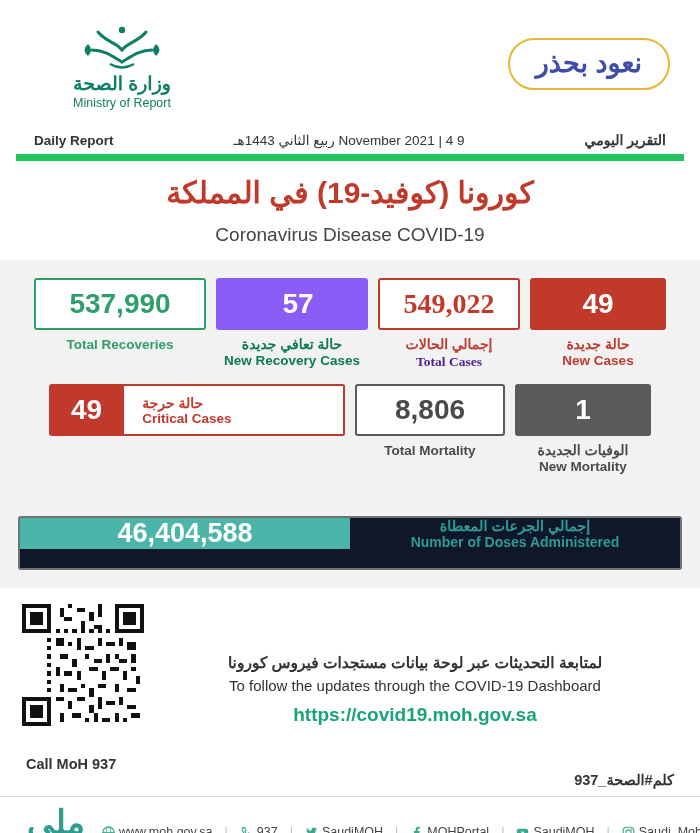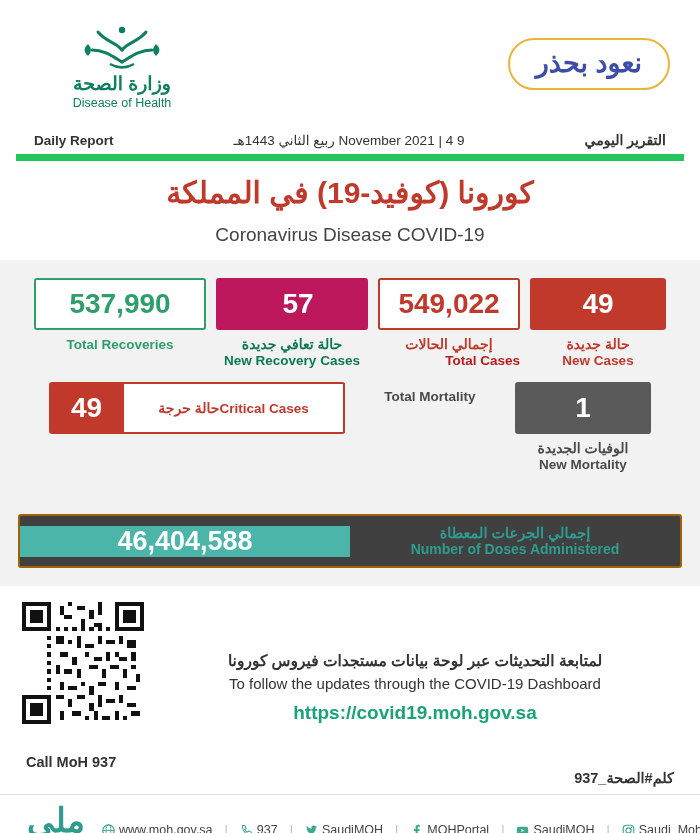--- a/index.html
+++ b/index.html
@@ -97,32 +97,32 @@
     display: flex; align-items: stretch; border-radius: 3px; overflow: hidden;
     height: 52px;
   }
   .combo .num {
     color: #fff; font-size: 28px; font-weight: bold;
     display: flex; align-items: center; justify-content: center;
     padding: 0 22px;
   }
   .combo .lbl {
     background: #fff; border: 2px solid; border-left: none;
-    display: flex; flex-direction: row; align-items: center; justify-content: center;
+    display: flex; flex-direction: column; align-items: flex-start; justify-content: center;
     padding: 0 18px;
   }
   .combo .lbl .lab-ar { font-size: 14px; font-weight: bold; direction: rtl; }
   .combo .lbl .lab-en { font-size: 13.5px; font-weight: bold; }
 
   
   .doses-wrap { padding: 6px 18px 18px 18px; background: #f2f2f2; }
   .doses {
-    display: flex; align-items: center; height: 54px;
-    border: 2px solid #a16207; border-radius: 3px; overflow: hidden;
-    background: #404040;
+    display: flex; align-items: flex-start; height: 54px;
+    border: 2px solid #737373; border-radius: 3px; overflow: hidden;
+    background: #0f172a;
   }
   .doses .num {
     background: #4ab5a8; color: #fff;
     flex: 0 0 330px;
     display: flex; align-items: center; justify-content: center;
     font-size: 27px; font-weight: bold;
   }
   .doses .lbl {
     flex: 1; display: flex; flex-direction: column;
     align-items: center; justify-content: center; color: #2f9c90;
@@ -188,21 +188,21 @@
             <circle cx="90" cy="8" r="3.2"></circle>
             <path d="M56 22 q-7 6 0 12 q6-6 0-12z"></path>
             <path d="M124 22 q7 6 0 12 q-6-6 0-12z"></path>
           </g>
           <g stroke="#0e7f62" stroke-width="2.4" fill="none">
             <path d="M78 42 q12 7 24 0"></path>
           </g>
         </svg>
       </div>
       <div class="moh-ar">وزارة الصحة</div>
-      <div class="moh-en">Disease of Health</div>
+      <div class="moh-en">Ministry of Report</div>
     </div>
 
     <div class="naood">
       <div class="naood-text">نعود بحذر</div>
     </div>
   </div>
 
   <div class="titleband">
     <div class="reportline">
       <div class="daily-en">Daily Report</div>
@@ -218,32 +218,32 @@
     <div class="row">
 
       <div class="card whitebox" style="width:172px;">
         <div class="value-box" style="border-color:#2e9e6b;color:#2e9e6b;">537,990</div>
         <div class="labels">
           <div class="lab-en" style="color:#2e9e6b;">Total Recoveries</div>
         </div>
       </div>
 
       <div class="card" style="width:152px;">
-        <div class="value-box" style="background:#be185d;padding-left:12px;">57</div>
+        <div class="value-box" style="background:#8b5cf6;padding-left:12px;">57</div>
         <div class="labels">
           <div class="lab-ar" style="color:#0e7a52;">حالة تعافي جديدة</div>
           <div class="lab-en" style="color:#0e7a52;">New Recovery Cases</div>
         </div>
       </div>
 
-      <div class="card whitebox" style="width:142px;">
+      <div class="card whitebox" style="width:142px;font-family:Liberation Serif, serif;">
         <div class="value-box" style="border-color:#c0392b;color:#c0392b;">549,022</div>
         <div class="labels">
           <div class="lab-ar" style="color:#c0392b;">إجمالي الحالات</div>
-          <div class="lab-en" style="color:#b91c1c;text-align:right;">Total Cases</div>
+          <div class="lab-en" style="color:#4c1d95;">Total Cases</div>
         </div>
       </div>
 
       <div class="card" style="width:136px;">
         <div class="value-box" style="background:#c0392b;">49</div>
         <div class="labels">
           <div class="lab-ar" style="color:#c0392b;">حالة جديدة</div>
           <div class="lab-en" style="color:#c0392b;">New Cases</div>
         </div>
       </div>
@@ -255,20 +255,21 @@
         <div class="combo">
           <div class="num" style="background:#c0392b;">49</div>
           <div class="lbl" style="border-color:#c0392b;color:#c0392b;flex:1;">
             <div class="lab-ar">حالة حرجة</div>
             <div class="lab-en">Critical Cases</div>
           </div>
         </div>
       </div>
 
       <div class="card whitebox" style="width:150px;">
+        <div class="value-box" style="border-color:#5a5a5a;color:#4a4a4a;">8,806</div>
         <div class="labels">
           <div class="lab-en" style="color:#4a4a4a;">Total Mortality</div>
         </div>
       </div>
 
       <div class="card" style="width:136px;">
         <div class="value-box" style="background:#5a5a5a;">1</div>
         <div class="labels">
           <div class="lab-ar" style="color:#4a4a4a;">الوفيات الجديدة</div>
           <div class="lab-en" style="color:#4a4a4a;">New Mortality</div>

